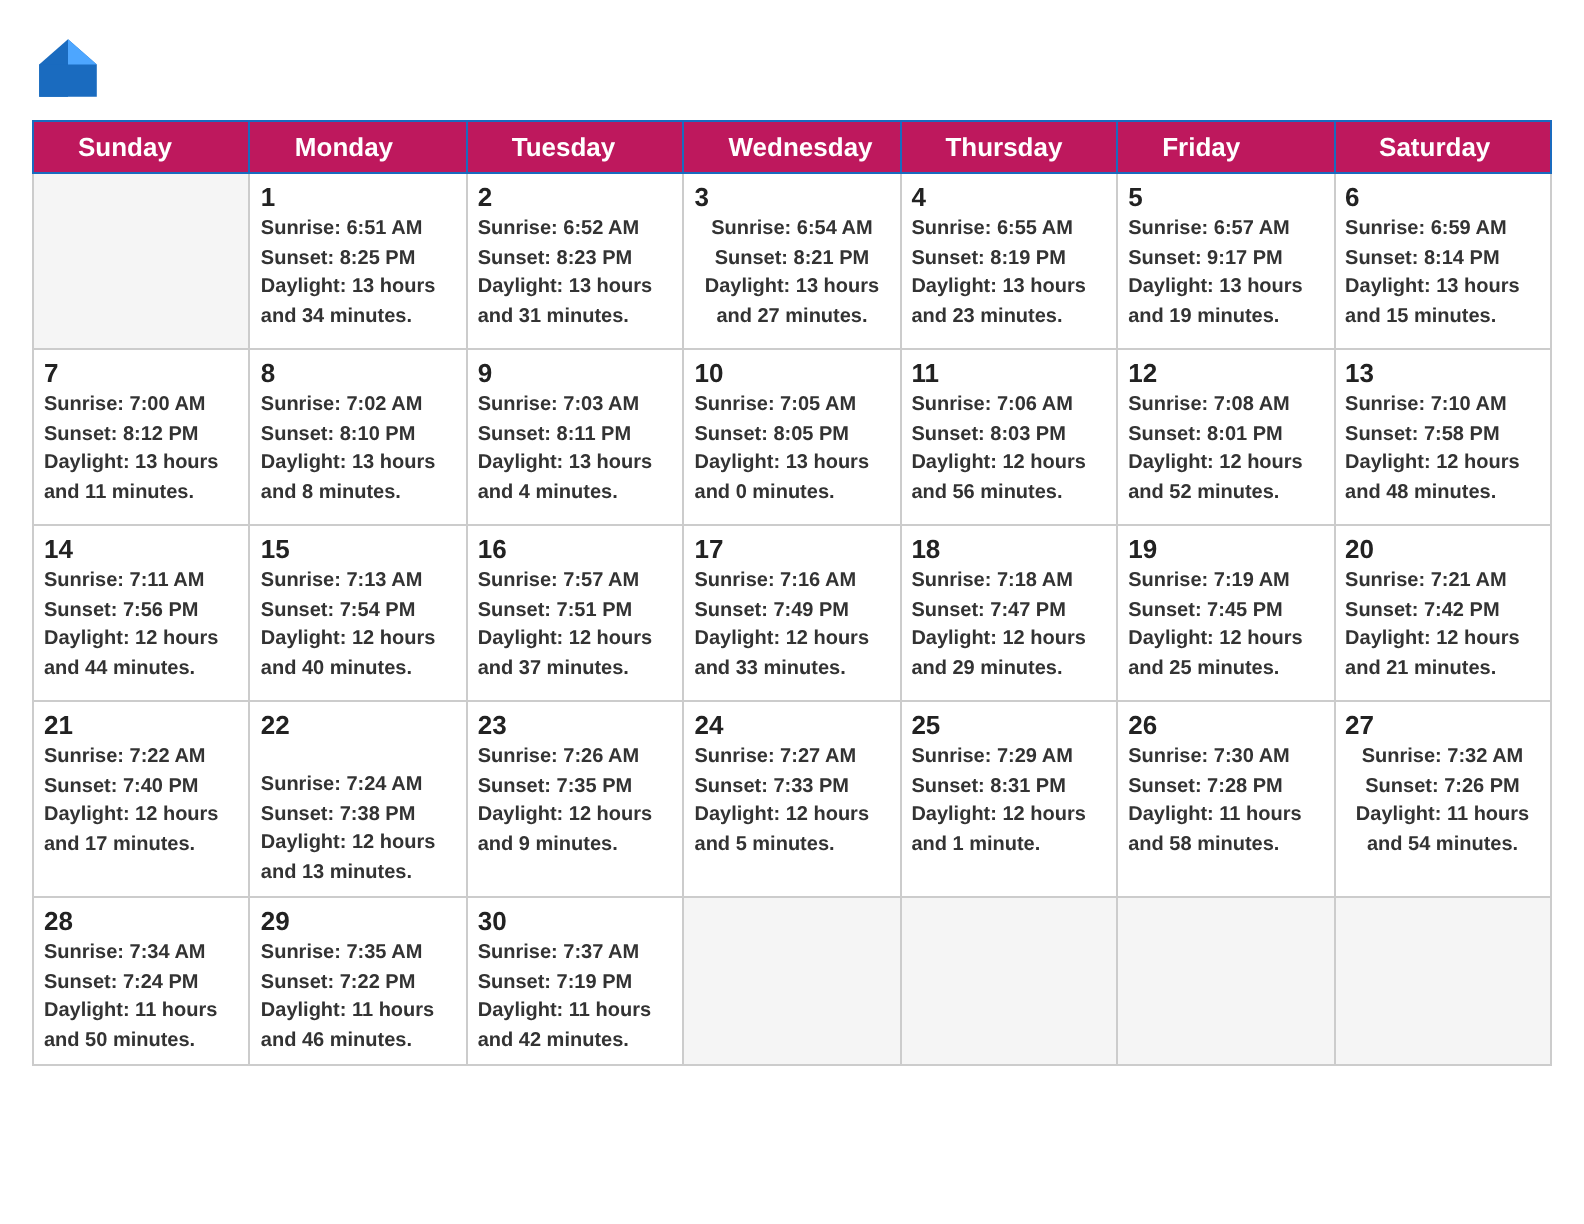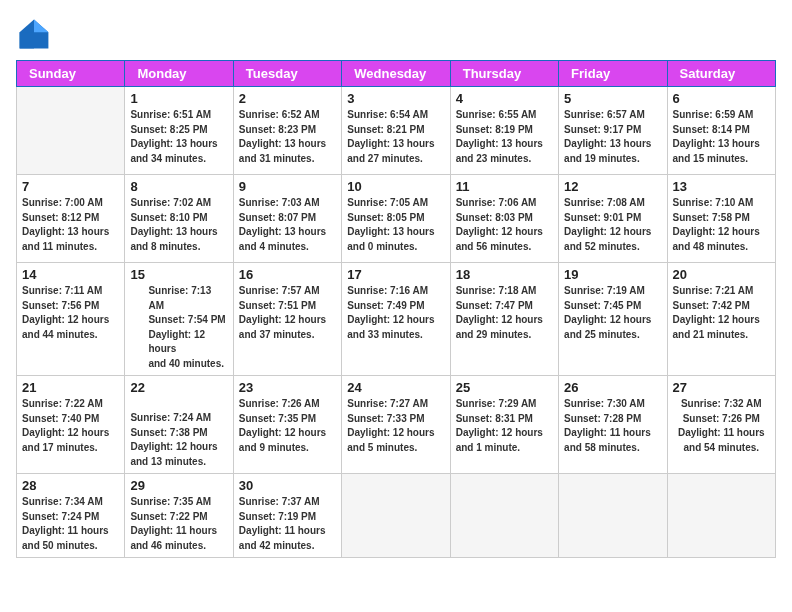--- a/index.html
+++ b/index.html
@@ -51,24 +51,24 @@
     .location-title {
       font-size: 15px;
       color: #444;
     }
     table {
       width: 100%;
       border-collapse: collapse;
       table-layout: fixed;
     }
     th {
-      background-color: #d946ef;
+      background-color: #be185d;
       color: #fff;
       text-align: left;
-      padding: 5px 12px;
+      padding: 5px 22px;
       font-size: 13px;
       font-weight: bold;
       border: 1px solid #1a6bbf;
     }
     td {
       border: 1px solid #ccc;
       vertical-align: top;
       padding: 4px 5px;
       font-size: 10.5px;
       color: #333;
@@ -140,21 +140,21 @@
         </td>
         <td>
           <span class="day-number">2</span>
           <div class="day-info" style="white-space: pre-line;">Sunrise: 6:52 AM
 Sunset: 8:23 PM
 Daylight: 13 hours
 and 31 minutes.</div>
         </td>
         <td>
           <span class="day-number">3</span>
-          <div class="day-info" style="white-space: pre-line;">Sunrise: 6:54 AM
+          <div class="day-info" style="white-space: pre-line; text-align: center;">Sunrise: 6:54 AM
 Sunset: 8:21 PM
 Daylight: 13 hours
 and 27 minutes.</div>
         </td>
         <td>
           <span class="day-number">4</span>
           <div class="day-info" style="white-space: pre-line;">Sunrise: 6:55 AM
 Sunset: 8:19 PM
 Daylight: 13 hours
 and 23 minutes.</div>
@@ -185,42 +185,42 @@
         <td>
           <span class="day-number">8</span>
           <div class="day-info" style="white-space: pre-line;">Sunrise: 7:02 AM
 Sunset: 8:10 PM
 Daylight: 13 hours
 and 8 minutes.</div>
         </td>
         <td>
           <span class="day-number">9</span>
           <div class="day-info" style="white-space: pre-line;">Sunrise: 7:03 AM
-Sunset: 8:07 PM
+Sunset: 8:11 PM
 Daylight: 13 hours
 and 4 minutes.</div>
         </td>
         <td>
           <span class="day-number">10</span>
           <div class="day-info" style="white-space: pre-line;">Sunrise: 7:05 AM
 Sunset: 8:05 PM
 Daylight: 13 hours
 and 0 minutes.</div>
         </td>
         <td>
           <span class="day-number">11</span>
           <div class="day-info" style="white-space: pre-line;">Sunrise: 7:06 AM
 Sunset: 8:03 PM
 Daylight: 12 hours
 and 56 minutes.</div>
         </td>
         <td>
           <span class="day-number">12</span>
           <div class="day-info" style="white-space: pre-line;">Sunrise: 7:08 AM
-Sunset: 9:01 PM
+Sunset: 8:01 PM
 Daylight: 12 hours
 and 52 minutes.</div>
         </td>
         <td>
           <span class="day-number">13</span>
           <div class="day-info" style="white-space: pre-line;">Sunrise: 7:10 AM
 Sunset: 7:58 PM
 Daylight: 12 hours
 and 48 minutes.</div>
         </td>
@@ -228,21 +228,21 @@
       <tr>
         <td>
           <span class="day-number">14</span>
           <div class="day-info" style="white-space: pre-line;">Sunrise: 7:11 AM
 Sunset: 7:56 PM
 Daylight: 12 hours
 and 44 minutes.</div>
         </td>
         <td>
           <span class="day-number">15</span>
-          <div class="day-info" style="white-space: pre-line; margin-left: 18px;">Sunrise: 7:13 AM
+          <div class="day-info" style="white-space: pre-line;">Sunrise: 7:13 AM
 Sunset: 7:54 PM
 Daylight: 12 hours
 and 40 minutes.</div>
         </td>
         <td>
           <span class="day-number">16</span>
           <div class="day-info" style="white-space: pre-line;">Sunrise: 7:57 AM
 Sunset: 7:51 PM
 Daylight: 12 hours
 and 37 minutes.</div>

